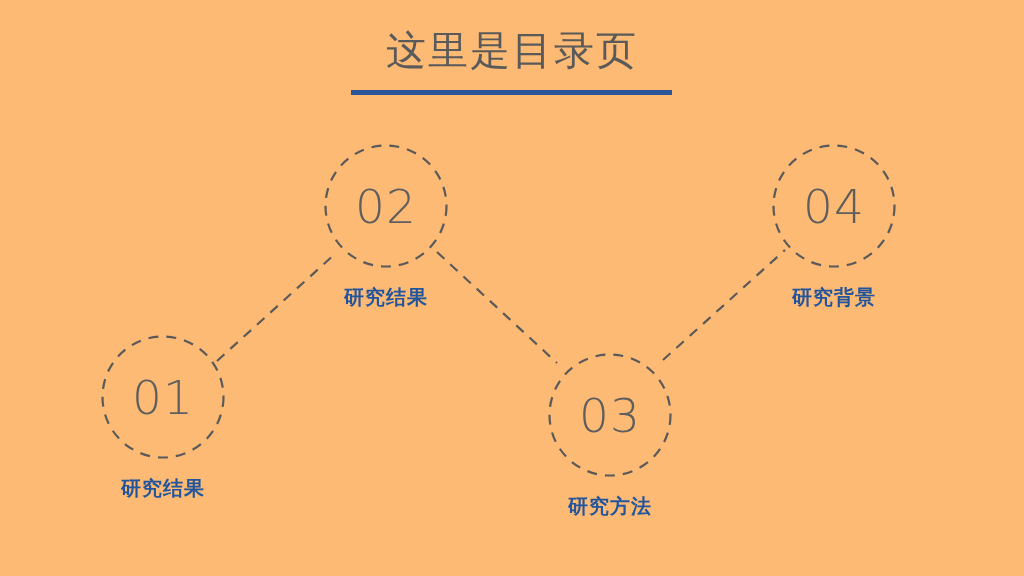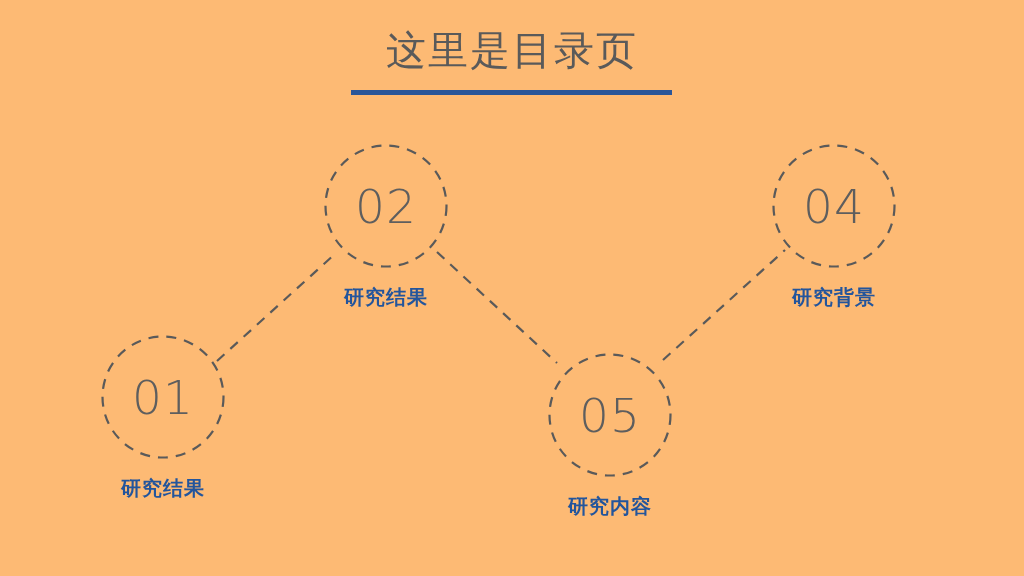--- a/index.html
+++ b/index.html
@@ -141,23 +141,23 @@
       <div class="step-number">02</div>
     </div>
     <div class="step-label">研究结果</div>
   </div>
 
   <div class="step-node" id="node-03" style="left: 610px; top: 353px;">
     <div class="step-circle">
       <svg width="124" height="124" viewBox="0 0 124 124" xmlns="http://www.w3.org/2000/svg">
         <circle cx="62" cy="62" r="60.5" fill="none" stroke="#5a5a5a" stroke-width="2.2" stroke-dasharray="10 8"></circle>
       </svg>
-      <div class="step-number">05</div>
+      <div class="step-number">03</div>
     </div>
-    <div class="step-label">研究内容</div>
+    <div class="step-label">研究方法</div>
   </div>
 
   <div class="step-node" id="node-04" style="left: 834px; top: 144px;">
     <div class="step-circle">
       <svg width="124" height="124" viewBox="0 0 124 124" xmlns="http://www.w3.org/2000/svg">
         <circle cx="62" cy="62" r="60.5" fill="none" stroke="#5a5a5a" stroke-width="2.2" stroke-dasharray="10 8"></circle>
       </svg>
       <div class="step-number">04</div>
     </div>
     <div class="step-label">研究背景</div>

